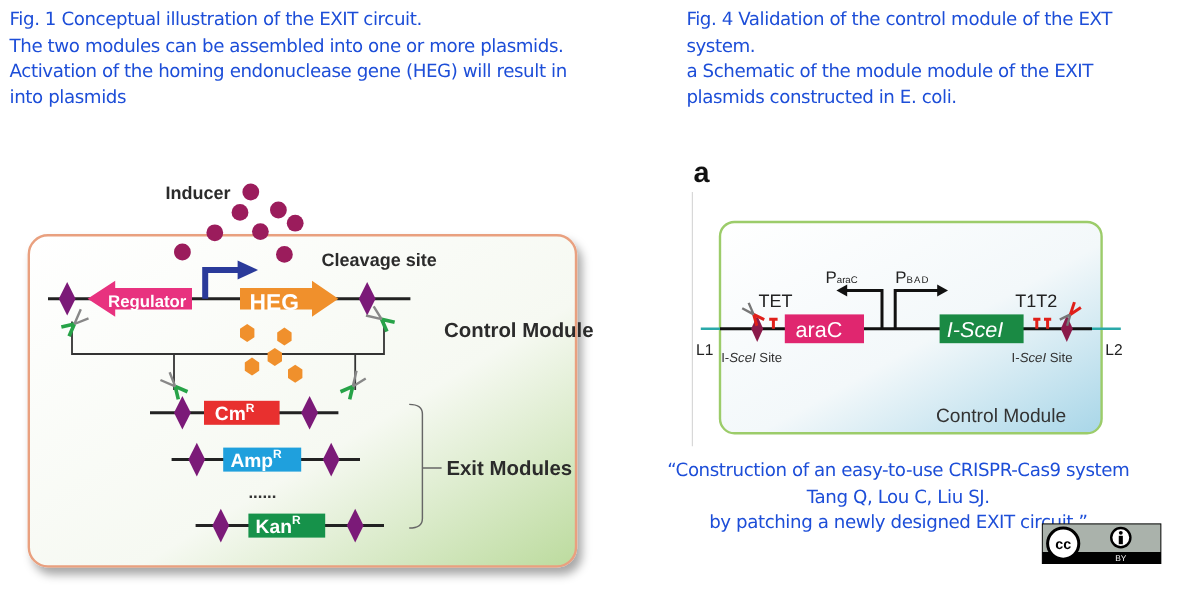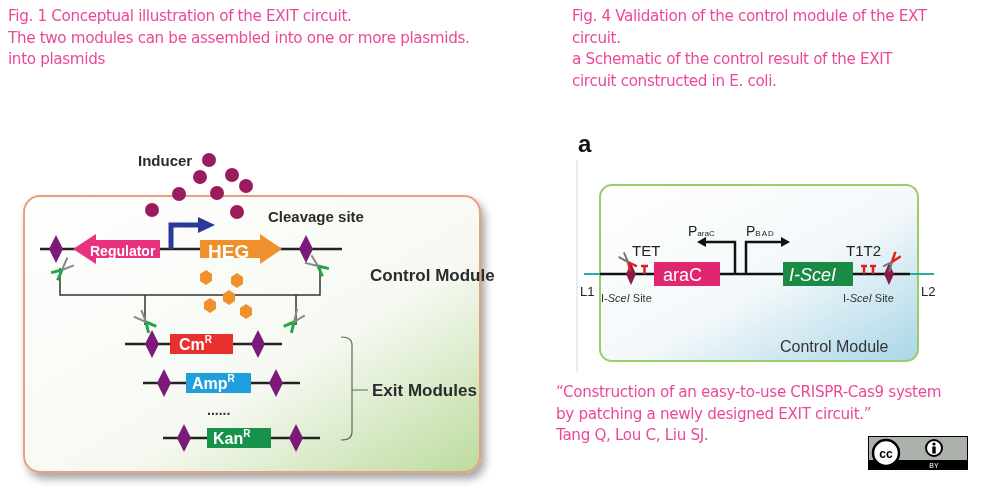--- a/index.html
+++ b/index.html
@@ -1,40 +1,41 @@
 <!DOCTYPE html>
 <html><head>
 <meta charset="utf-8">
 <style>
   html, body { margin:0; padding:0; background:#ffffff; }
   body { width:999px; height:492px; position:relative; overflow:hidden;
          font-family:"Liberation Sans", sans-serif; color:#111; }
-  .caption { position:absolute; font-family:"DejaVu Sans", sans-serif; font-size:15.2px; line-height:21.5px; color:#ec4899; letter-spacing:-0.35px; }
+  .caption { position:absolute; font-family:"DejaVu Sans", sans-serif; font-size:15.2px; line-height:21.5px; color:#1d4ed8; letter-spacing:-0.35px; }
   .caption div { white-space:nowrap; }
   #cap1 { left:8px; top:6px; }
   #cap2 { left:572px; top:6px; }
-  #cite { left:556px; top:382px; }
+  #cite { left:556px; top:382px;text-align:center; }
   svg text { font-family:"Liberation Sans", sans-serif; }
   .lbl { font-weight:bold; fill:#2b2b2b; }
   .cc-badge { position:absolute; left:868px; top:436px; width:100px; height:34px; }
 </style>
 </head>
 <body>
 
 <div id="cap1" class="caption">
   <div>Fig. 1  Conceptual illustration of the EXIT circuit.</div>
   <div>The two modules can be assembled into one or more plasmids.</div>
+  <div>Activation of the homing endonuclease gene (HEG) will result in</div>
   <div>into plasmids</div>
 </div>
 
 <div id="cap2" class="caption">
   <div>Fig. 4  Validation of the control module of the EXT</div>
-  <div>circuit.</div>
-  <div>a Schematic of the control result of the EXIT</div>
-  <div>circuit constructed in E. coli.</div>
+  <div>system.</div>
+  <div>a Schematic of the module module of the EXIT</div>
+  <div>plasmids constructed in E. coli.</div>
 </div>
 
 <svg style="position:absolute;left:0;top:140px" width="560" height="352" viewBox="0 140 560 352">
   <defs>
     <linearGradient id="g1" x1="0" y1="0" x2="1" y2="1">
       <stop offset="0" stop-color="#ffffff"></stop>
       <stop offset="0.6" stop-color="#f6f9f2"></stop>
       <stop offset="1" stop-color="#bcdb9e"></stop>
     </linearGradient>
     <filter id="sh1" x="-5%" y="-5%" width="115%" height="120%">
@@ -175,22 +176,22 @@
     <path d="M0,0 L10,-4 M0,0 L10,3" stroke="#e0201a" stroke-width="2.5" fill="none"></path>
   </g>
 
   <text x="601" y="302" font-size="11" fill="#333"><tspan>I-</tspan><tspan font-style="italic">SceI</tspan><tspan> Site</tspan></text>
   <text x="843" y="302" font-size="11" fill="#333"><tspan>I-</tspan><tspan font-style="italic">SceI</tspan><tspan> Site</tspan></text>
   <text x="780" y="352" font-size="16" fill="#333" font-family="DejaVu Sans, sans-serif">Control Module</text>
 </svg>
 
 <div id="cite" class="caption">
   <div>“Construction of an easy-to-use CRISPR-Cas9 system</div>
+  <div>Tang Q, Lou C, Liu SJ.</div>
   <div>by patching a newly designed EXIT circuit.”</div>
-  <div>Tang Q, Lou C, Liu SJ.</div>
 </div>
 
 <svg class="cc-badge" viewBox="0 0 100 34">
   <rect x="0.5" y="0.5" width="99" height="33" fill="#aab2ab" stroke="#000" stroke-width="1"></rect>
   <rect x="0.5" y="24" width="99" height="9.5" fill="#000"></rect>
   <circle cx="18" cy="17" r="13" fill="#fff" stroke="#000" stroke-width="2.5"></circle>
   <text x="18" y="21.5" font-size="12" font-weight="bold" text-anchor="middle" fill="#000">cc</text>
   <circle cx="66" cy="12" r="8" fill="#fff" stroke="#000" stroke-width="2"></circle>
   <circle cx="66" cy="8" r="1.6" fill="#000"></circle>
   <rect x="64.3" y="10.5" width="3.4" height="7" fill="#000"></rect>

